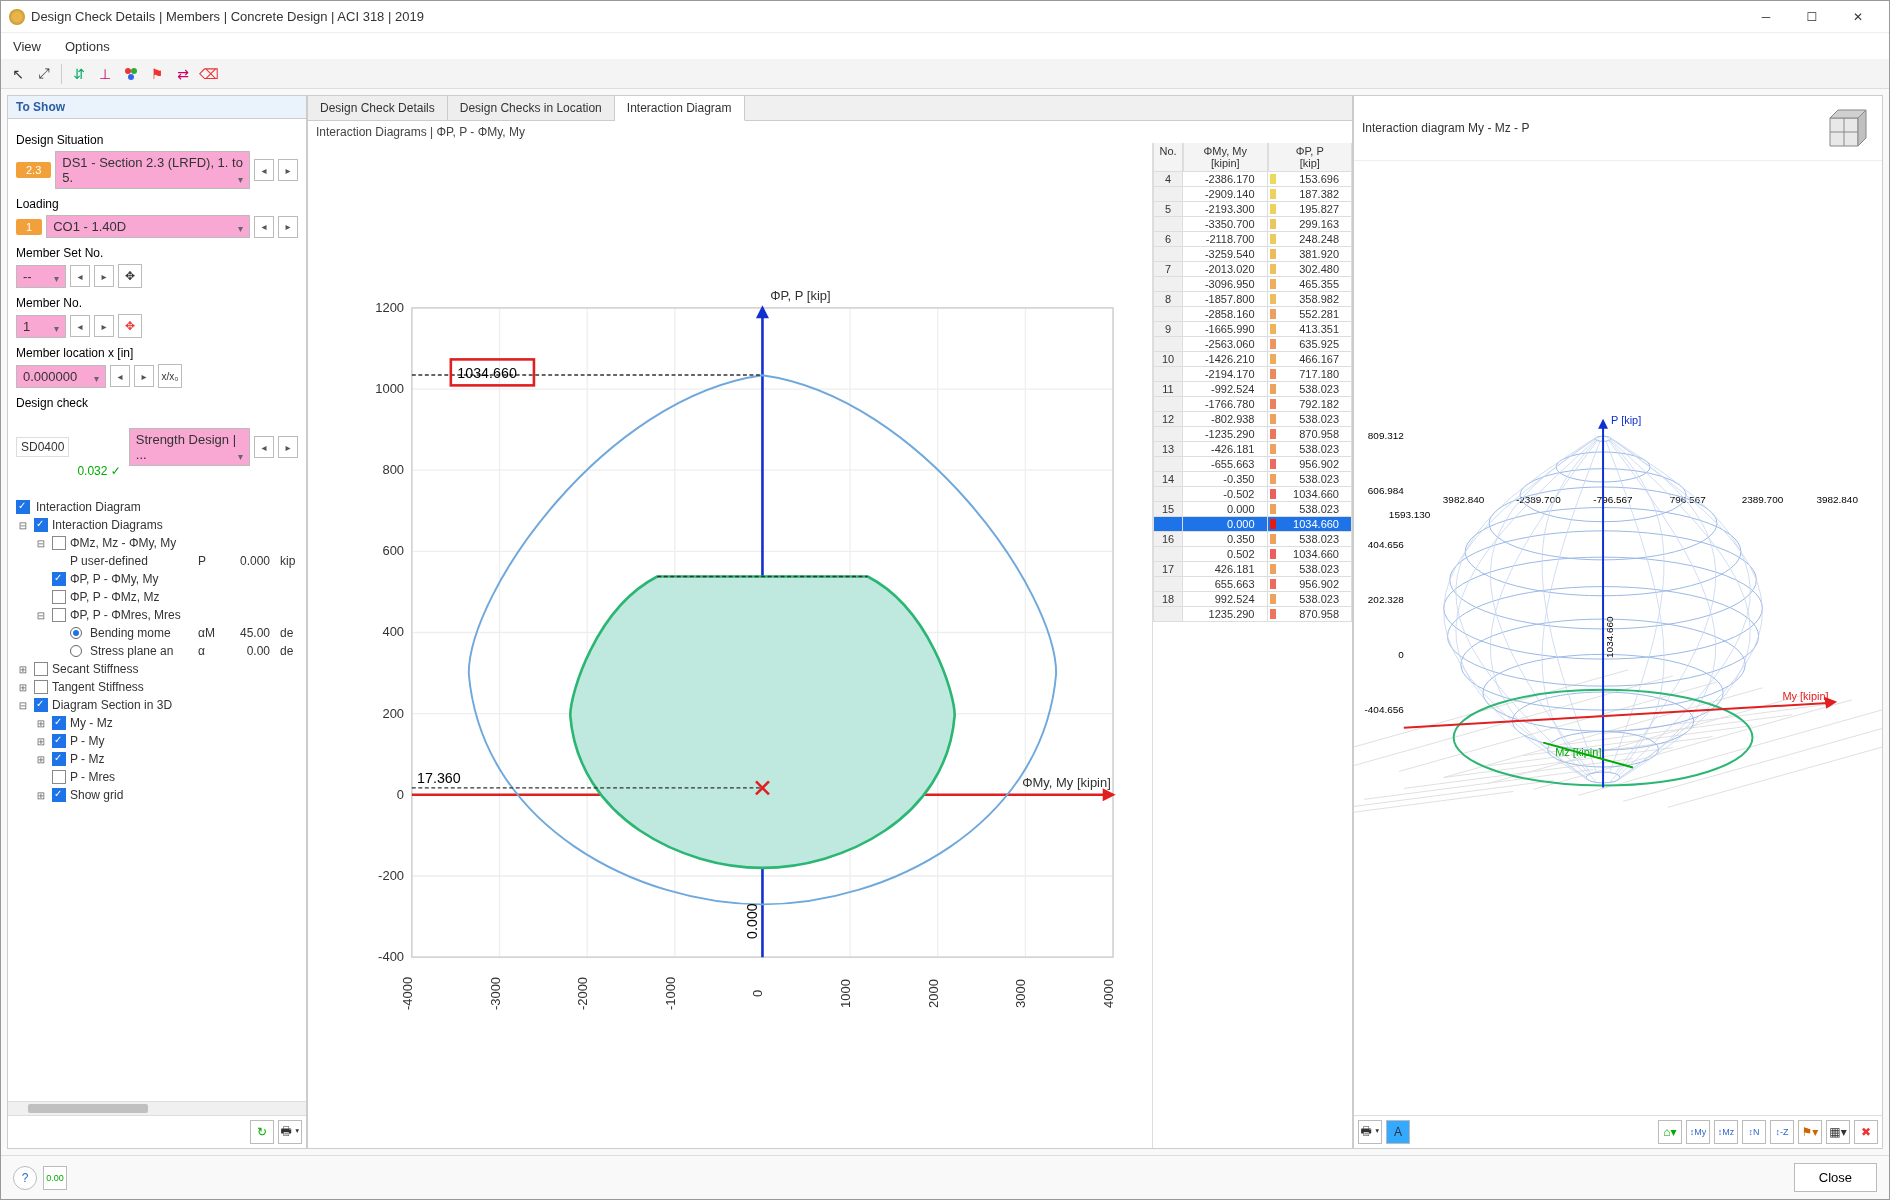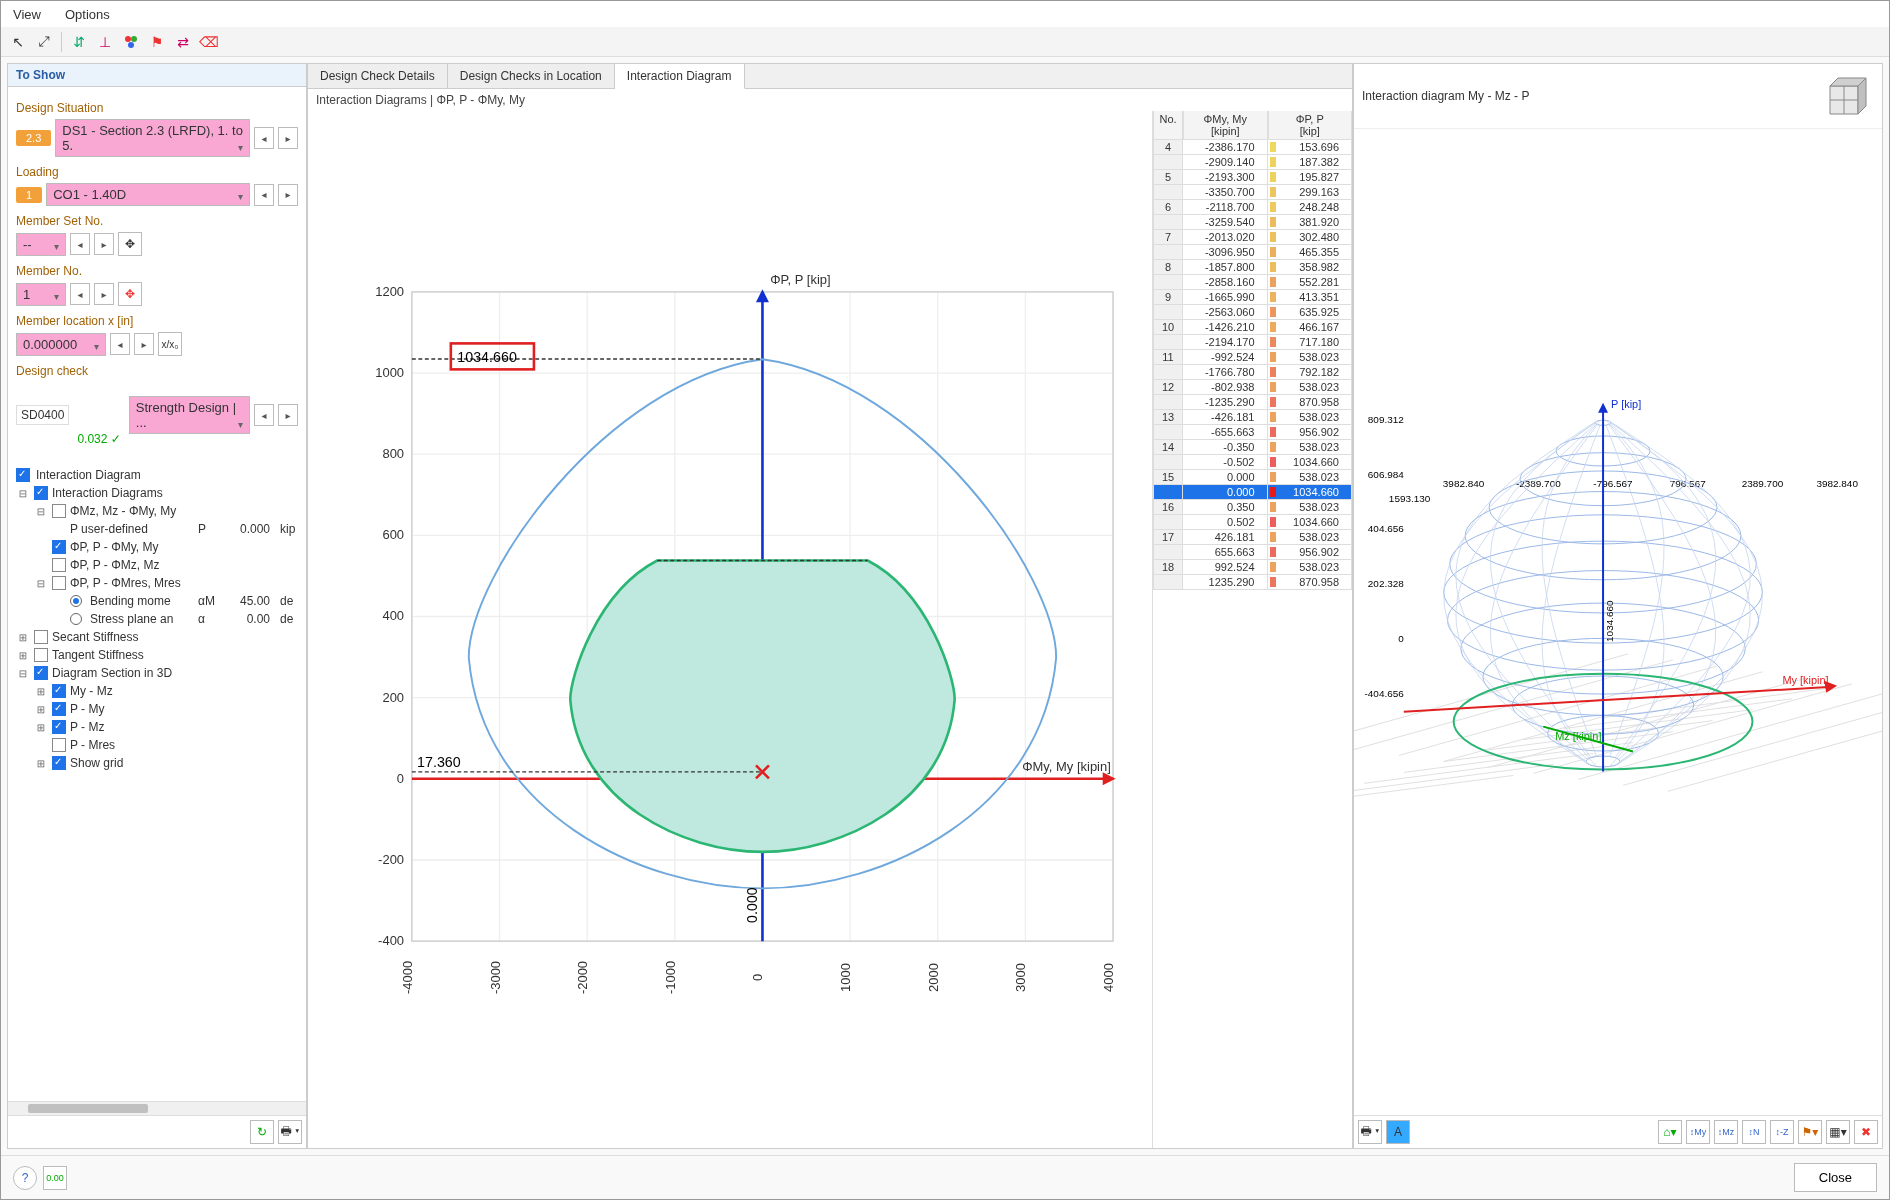--- a/index.html
+++ b/index.html
@@ -12,21 +12,21 @@
 .winbtn { width: 46px; height: 32px; display: flex; align-items: center; justify-content: center; }
 .menubar { height: 26px; display: flex; align-items: center; padding: 0 8px; gap: 16px; background: #fff; }
 .menuitem { padding: 2px 4px; font-size: 13px; }
 .toolbar { height: 30px; display: flex; align-items: center; padding: 2px 6px; gap: 4px; background: #f4f4f4; border-bottom: 1px solid #ddd; }
 .tbtn { width: 22px; height: 22px; display: flex; align-items: center; justify-content: center; border: 1px solid transparent; font-size: 14px; }
 .tsep { width: 1px; height: 20px; background: #ccc; margin: 0 2px; }
 .content { flex: 1; display: flex; padding: 6px; gap: 0; min-height: 0; }
 .left-panel { width: 300px; background: #fff; border: 1px solid #ccc; display: flex; flex-direction: column; }
 .lp-header { background: #eaf2fb; border-bottom: 1px solid #ccc; padding: 4px 8px; color: #2a5da6; font-weight: bold; font-size: 12px; }
 .lp-body { flex: 1; padding: 6px 8px; overflow: auto; }
-.lp-group-label { font-size: 12px; color: #a16207; margin: 8px 0 4px; }
+.lp-group-label { font-size: 12px; color: #000000; margin: 8px 0 4px; }
 .drow { display: flex; align-items: center; gap: 4px; margin-bottom: 6px; }
 .badge-orange { background: #f2a13a; color: #fff; padding: 2px 10px; border-radius: 2px; font-size: 11px; }
 .dropdown { flex: 1; border: 1px solid #bbb; background: #f9a8d4; padding: 3px 6px; position: relative; font-size: 13px; display: flex; align-items: flex-end; }
 .dropdown::after { content: '▾'; position: absolute; right: 6px; color: #666; font-size: 10px; }
 .navbtn { width: 20px; height: 22px; border: 1px solid #bbb; background: #fff; display: flex; align-items: center; justify-content: center; font-size: 10px; color: #555; }
 .iconbtn { width: 24px; height: 24px; border: 1px solid #bbb; background: #fff; display: flex; align-items: center; justify-content: center; }
 .checkbox-row { display: flex; align-items: center; gap: 6px; padding: 2px 0; font-size: 12px; }
 .chk { width: 14px; height: 14px; border: 1px solid #888; background: #fff; flex-shrink:0;}
 .chk.checked { background: #1e73e8; border-color: #1e73e8; position: relative; }
 .chk.checked::after { content: '✓'; color: #fff; font-size: 10px; position: absolute; left: 1px; top: -1px; }
@@ -65,20 +65,29 @@
 .axis-label{font-size:10px; fill:#333;}
 .tick-label{font-size:10px; fill:#333;}
 .cube-nav{width:56px;height:56px;}
 text{font-family:'Segoe UI',sans-serif;}
 </style>
 </head>
 <body>
 
 <div class="window">
 
+  <div class="titlebar">
+    <div class="titlebar-icon"></div>
+    <div class="titlebar-title">Design Check Details | Members | Concrete Design | ACI 318 | 2019</div>
+    <div class="winbtns">
+      <div class="winbtn">─</div>
+      <div class="winbtn">☐</div>
+      <div class="winbtn">✕</div>
+    </div>
+  </div>
 
   <div class="menubar">
     <div class="menuitem">View</div>
     <div class="menuitem">Options</div>
   </div>
 
   <div class="toolbar">
     <div class="tbtn">↖</div>
     <div class="tbtn">⤢</div>
     <div class="tsep"></div>

